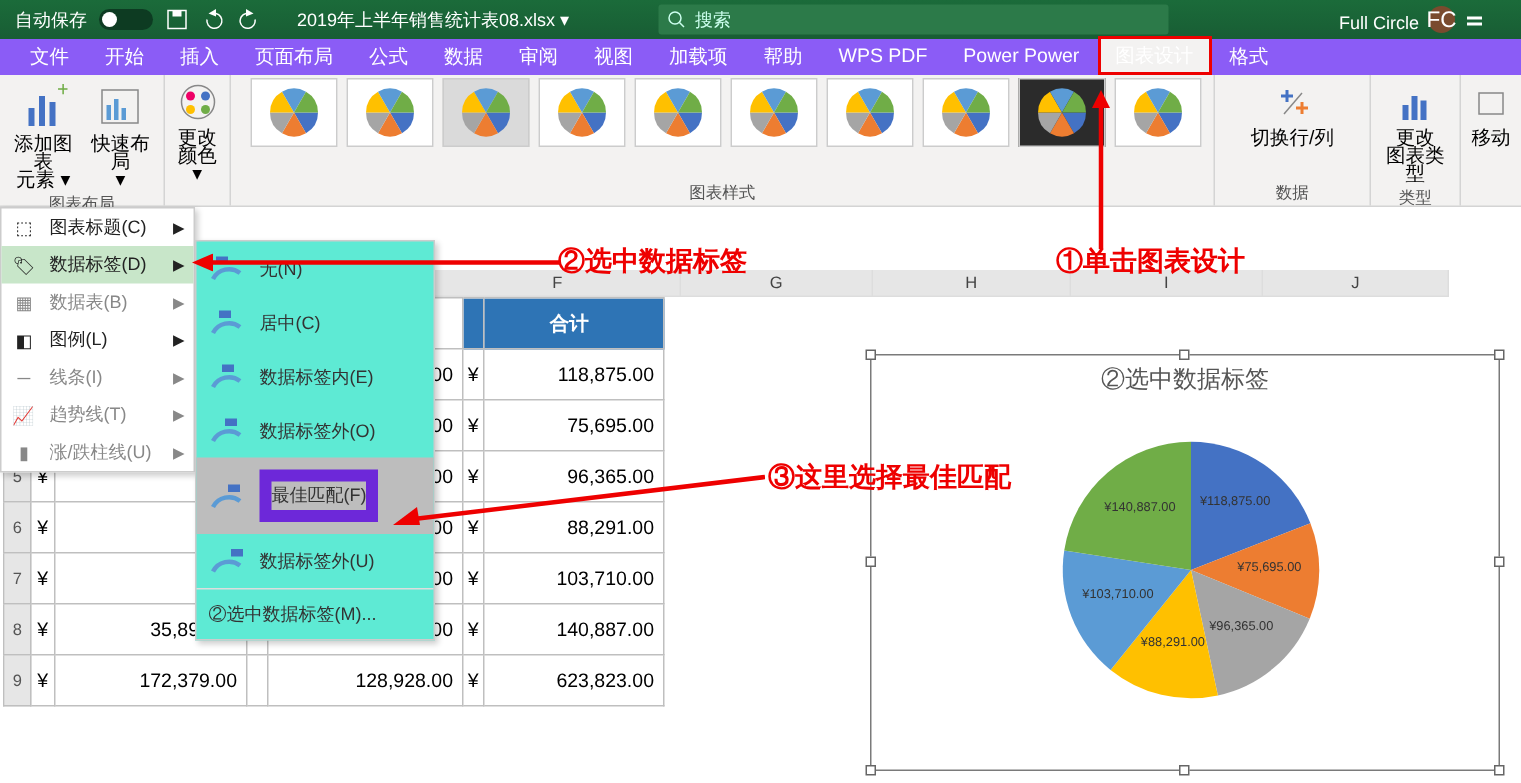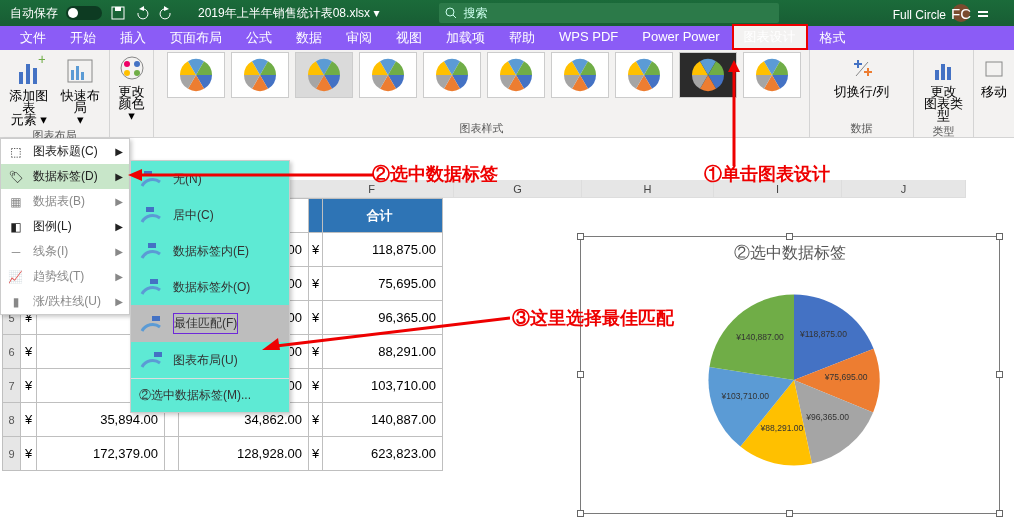--- a/index.html
+++ b/index.html
@@ -36,21 +36,21 @@
   .submenu1 { position:absolute; top:138px; left:0; width:130px; background:#fff; border:1px solid #ccc; box-shadow:2px 2px 4px rgba(0,0,0,0.2); font-size:12px; z-index:5; }
   .submenu1 .row { display:flex; align-items:center; gap:8px; padding:4px 6px; color:#888; }
   .submenu1 .row.en { color:#222; }
   .submenu1 .row.hov { background:#c8e6c9; }
   .submenu1 .row .arr { margin-left:auto; font-size:10px; }
   .submenu1 .ico { width:18px; text-align:center; }
 
   .submenu2 { position:absolute; top:160px; left:130px; width:160px; background:#5eead4; border:1px solid #ccc; box-shadow:2px 2px 4px rgba(0,0,0,0.2); font-size:12px; z-index:6; }
   .submenu2 .row { display:flex; align-items:center; gap:10px; padding:8px 8px; color:#333; }
   .submenu2 .row.sel { background:#bdbdbd; }
-  .submenu2 .row.sel .txt { border:1px solid #6d28d9; padding:1px 0; }
+  .submenu2 .row.sel .txt { border:8px solid #6d28d9; padding:1px 0; }
   .submenu2 .sep { border-top:1px solid #ddd; }
   .submenu2 .sico { width:24px; height:20px; display:flex; align-items:center; justify-content:center; }
 
   .colhdr { position:absolute; top:180px; left:290px; right:2px; height:18px; display:flex; font-size:11px; color:#444; }
   .colhdr div { border-right:1px solid #ddd; border-bottom:1px solid #ddd; text-align:center; line-height:18px; background:#e6e6e6; }
 
   .sheet { position:absolute; top:198px; left:2px; right:2px; bottom:2px; }
   .sheet table { border-collapse:collapse; font-size:13px; }
   .sheet td, .sheet th { border:1px solid #bfbfbf; height:34px; }
   .rowhdr { width:18px; background:#e6e6e6; font-size:11px; color:#555; text-align:center; }
@@ -393,21 +393,21 @@
       </span>
       <span class="txt">最佳匹配(F)</span>
     </div>
     <div class="row">
       <span class="sico">
         <svg width="22" height="18">
           <path d="M2 16 A12 12 0 0 1 20 12" fill="none" stroke="#5b9bd5" stroke-width="3"></path>
           <rect x="14" y="1" width="8" height="5" fill="#4472c4"></rect>
         </svg>
       </span>
-      <span class="txt">图表布局(U)</span>
+      <span class="txt">数据标签外(U)</span>
     </div>
     <div class="sep"></div>
     <div class="row">
       <span class="txt">②选中数据标签(M)...</span>
     </div>
   </div>
 
 <div class="colhdr" id="colhdr">
     <div style="width: 164px;">F</div>
     <div style="width: 128px;">G</div>

